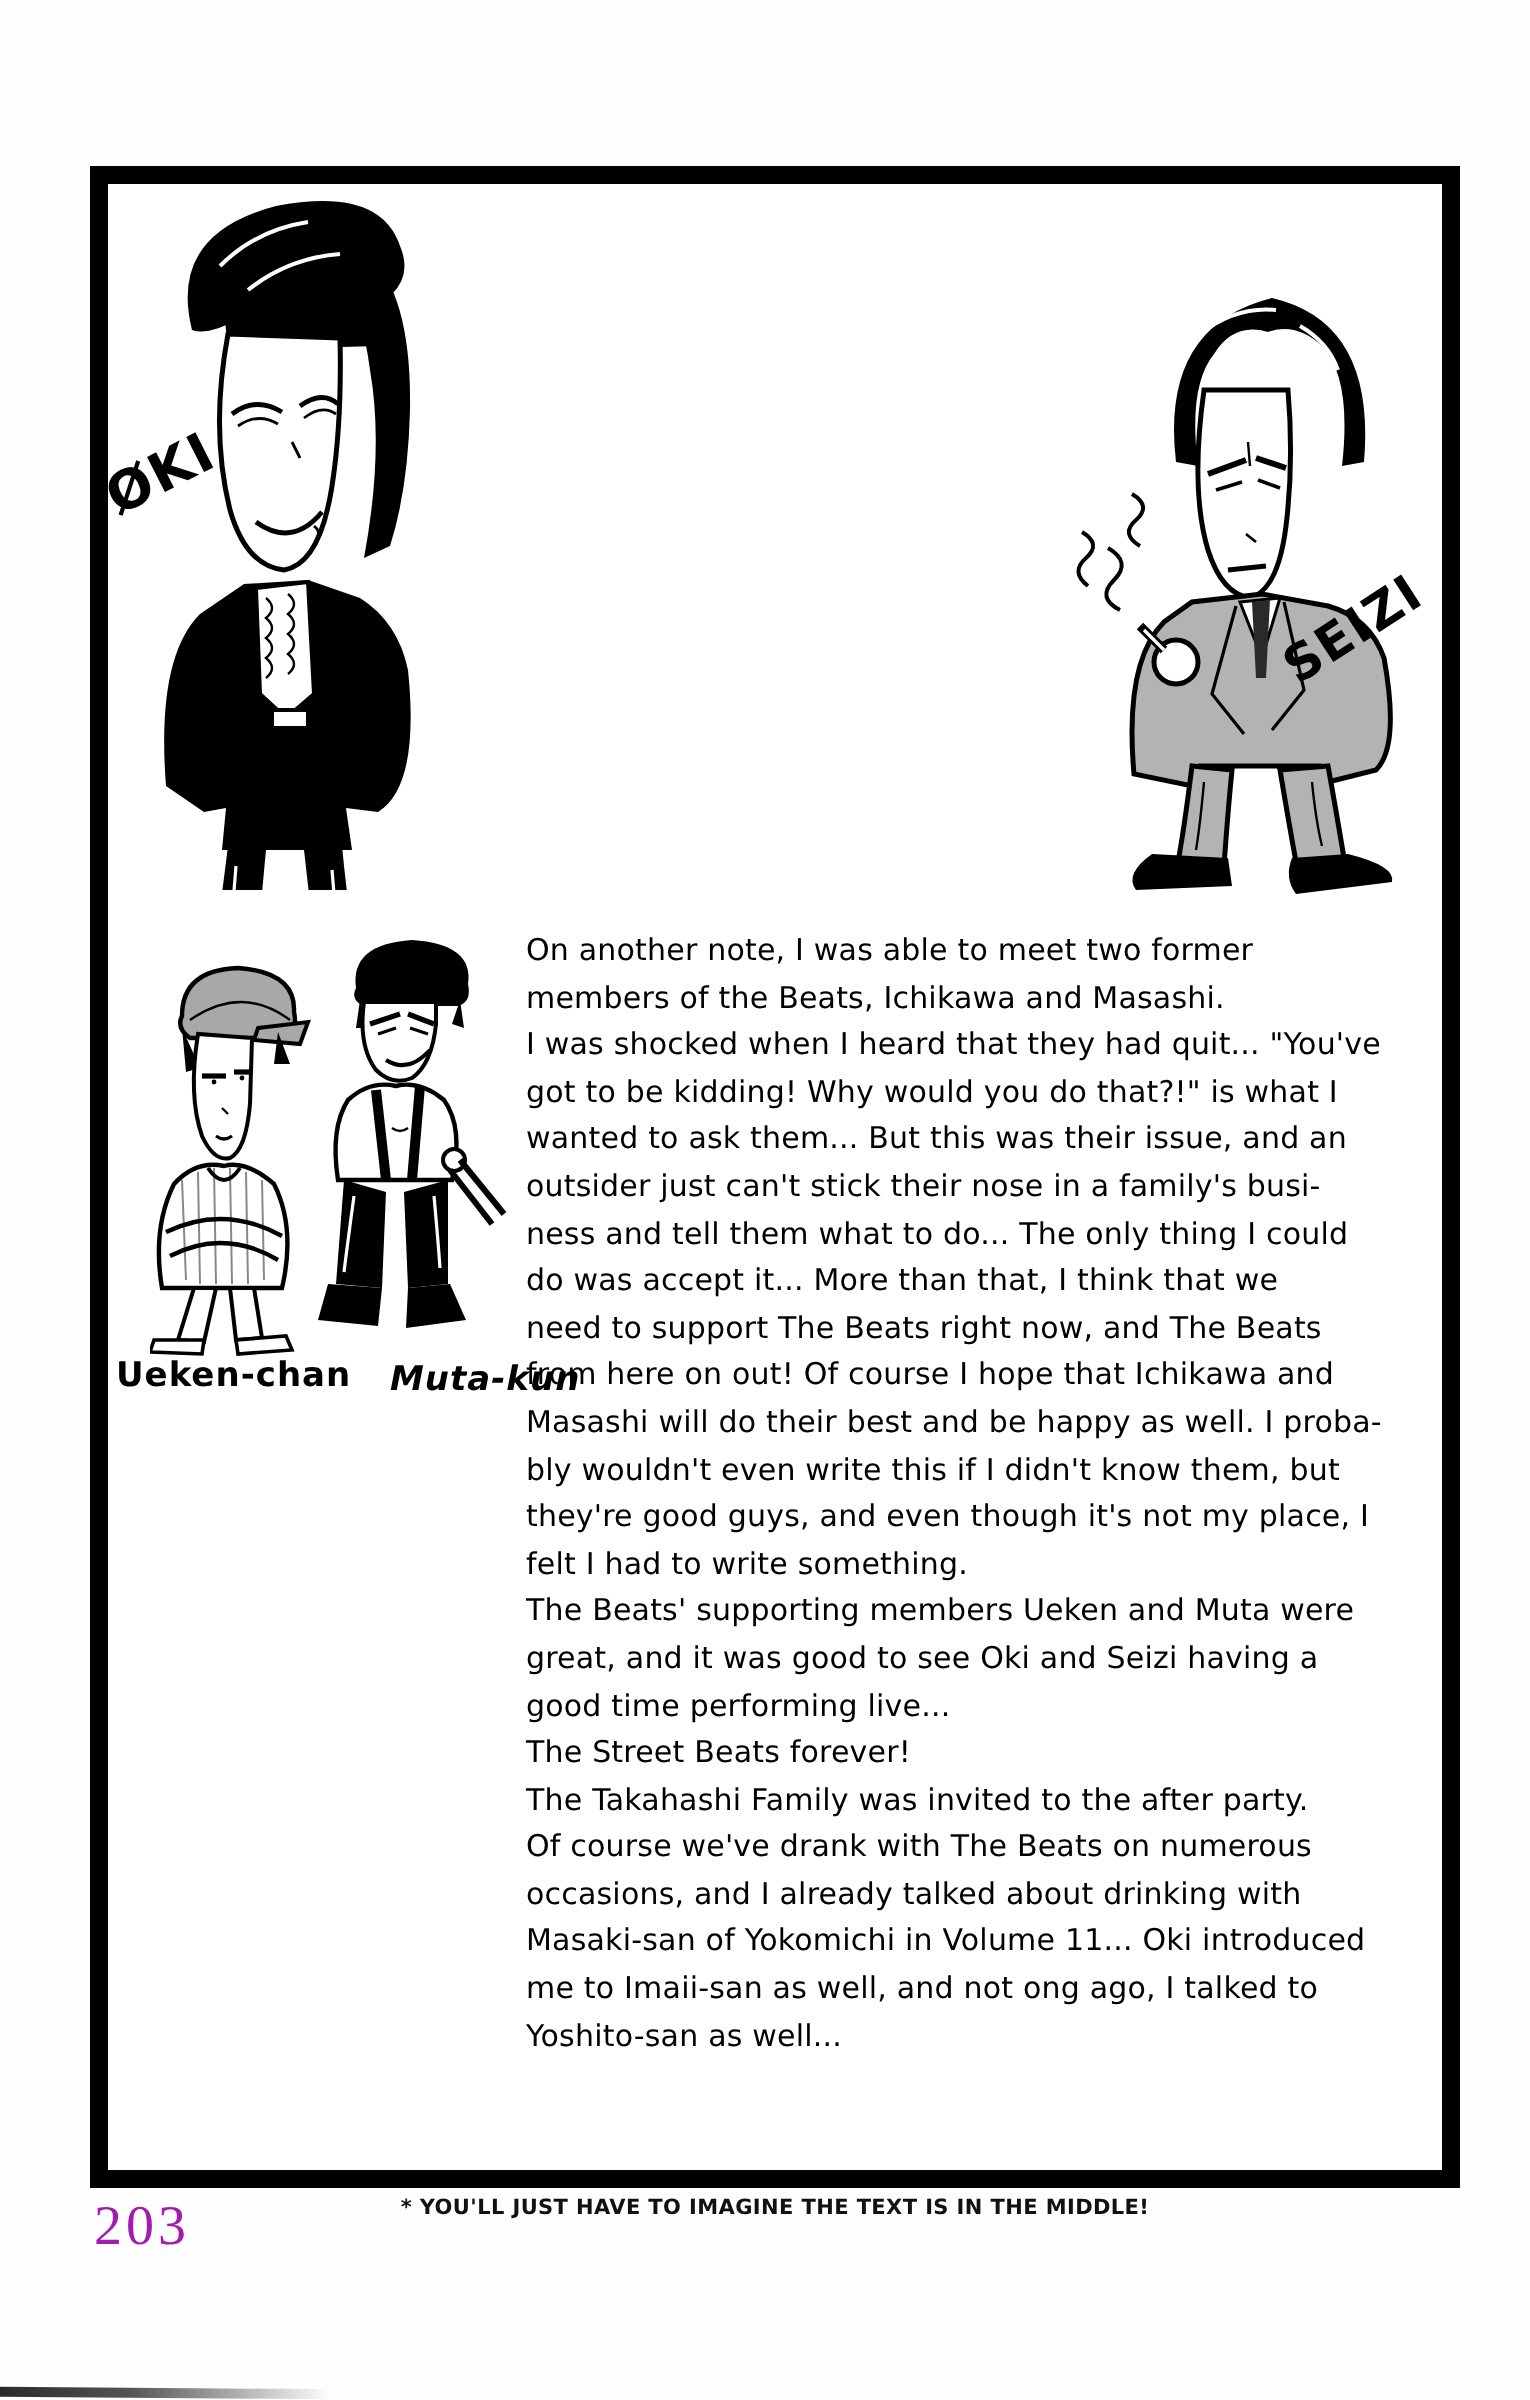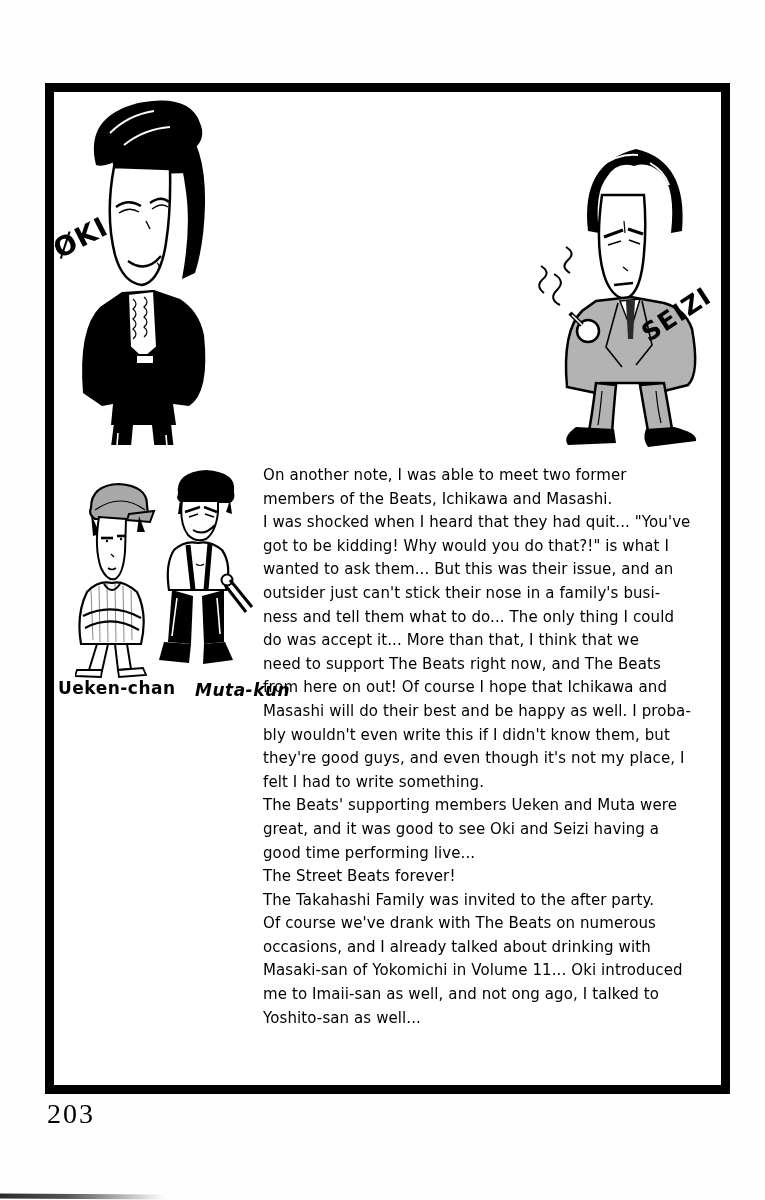--- a/index.html
+++ b/index.html
@@ -13,21 +13,21 @@
   .label-oki{left:52px;top:222px;font-size:27px;transform:rotate(-27deg);letter-spacing:1px;}
   .label-seizi{left:638px;top:300px;font-size:25px;transform:rotate(-33deg);letter-spacing:1px;}
   .label-ueken{left:58px;top:678px;font-size:17px;letter-spacing:0.5px;}
   .label-muta{left:170px;top:680px;font-size:17px;font-style:italic;letter-spacing:0.5px;padding-left:25px;}
   .note-text{position:absolute;left:263px;top:464px;width:452px;
              font-size:15px;line-height:23.6px;color:#000000;letter-spacing:0.1px;
              white-space:pre-line;}
   .footnote{position:absolute;left:45px;top:1098px;width:685px;text-align:center;
             font-size:10.5px;font-weight:bold;color:#111;letter-spacing:0.2px;}
   .pageno{position:absolute;left:47px;top:1098px;font-family:"Liberation Serif","DejaVu Serif",serif;
-          font-size:28px;font-weight:normal;color:#000000;letter-spacing:2px;}
+          font-size:28px;font-weight:normal;color:#a21caf;letter-spacing:2px;}
   .scan-artifact{position:absolute;left:0;top:1194px;width:165px;height:5px;
                  background:linear-gradient(to right,#2a2a2a 0%,#555 40%,rgba(120,120,120,0) 100%);
                  transform:rotate(0.4deg);}
   svg{display:block;}
 </style>
 </head>
 <body>
 
 <div class="page">
 
@@ -190,18 +190,19 @@
 great, and it was good to see Oki and Seizi having a
 good time performing live...
 The Street Beats forever!
 The Takahashi Family was invited to the after party.
 Of course we've drank with The Beats on numerous
 occasions, and I already talked about drinking with
 Masaki-san of Yokomichi in Volume 11... Oki introduced
 me to Imaii-san as well, and not ong ago, I talked to
 Yoshito-san as well...</div>
 
+  <div class="footnote">* YOU'LL JUST HAVE TO IMAGINE THE TEXT IS IN THE MIDDLE!</div>
 
   <div class="pageno">203</div>
 
   <div class="scan-artifact"></div>
 
 </div>
 
 </body></html>

